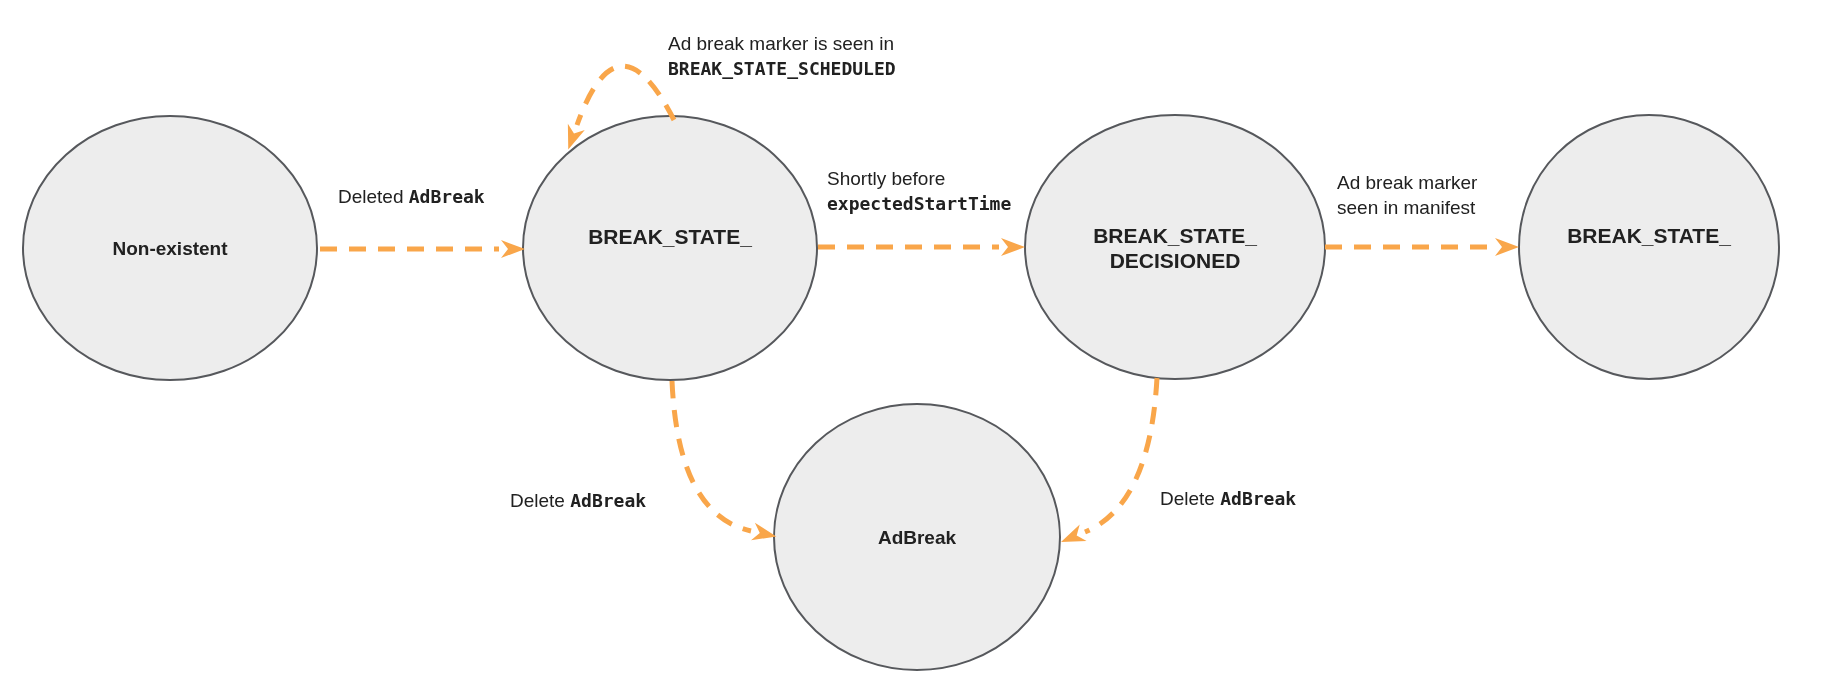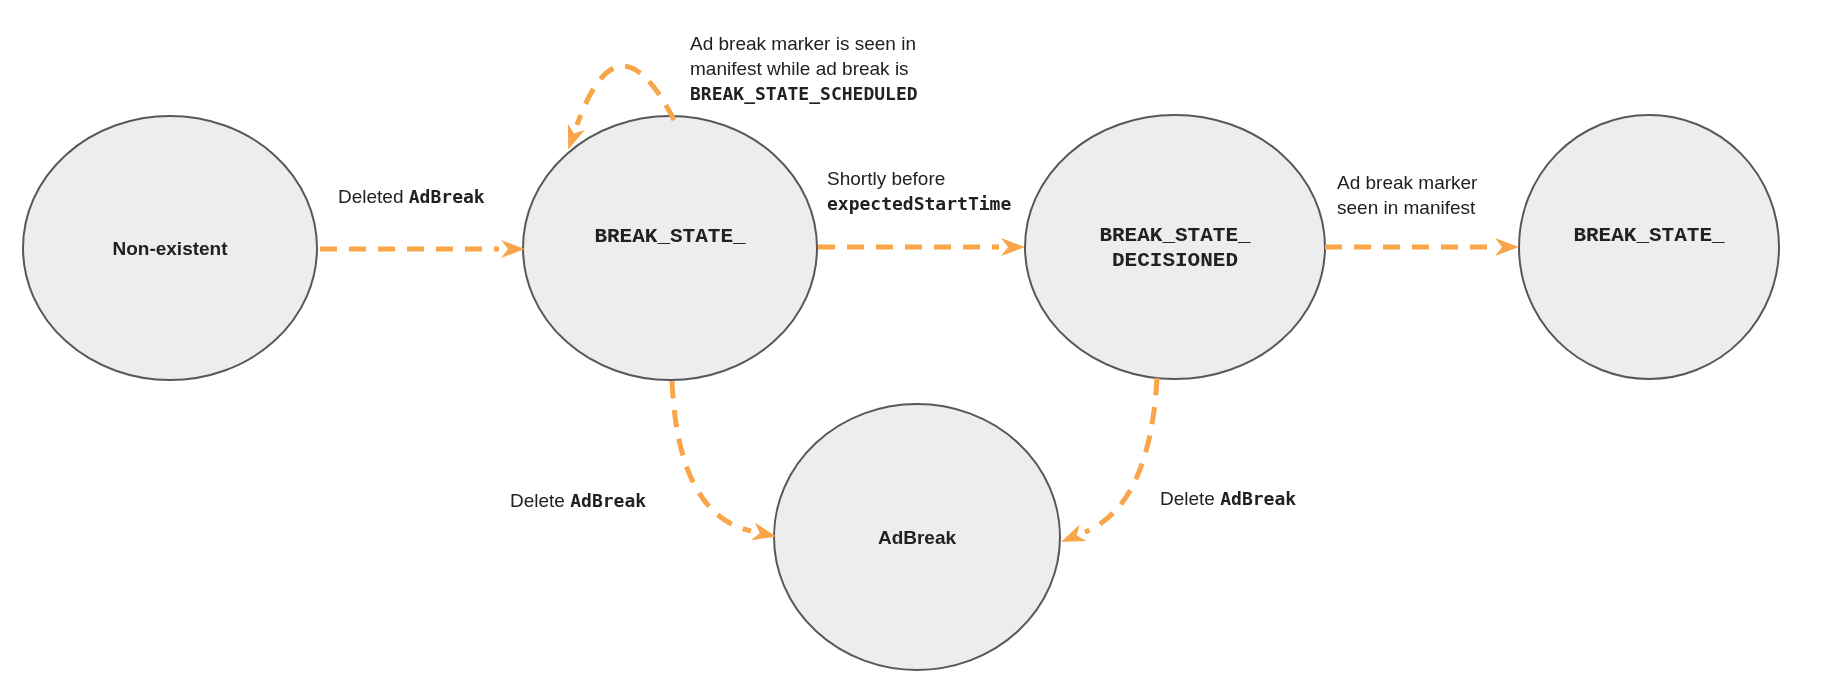--- a/index.html
+++ b/index.html
@@ -51,21 +51,21 @@
     font-weight: bold;
     white-space: nowrap;
     color: var(--text, #212121);
   }
   .node-label.sans {
     font-family: "Liberation Sans", sans-serif;
     font-size: 19px;
     line-height: 25px;
   }
   .node-label.mono {
-    font-family: Liberation Mono, monospace;
+    font-family: Liberation Sans, sans-serif;
     font-size: 21px;
     line-height: 25px;
   }
 </style>
 </head>
 <body>
 
 <div class="stage">
 
   <svg width="1844" height="687" viewBox="0 0 1844 687">
@@ -104,23 +104,22 @@
     <div>BREAK_STATE_</div>
   </div>
 
   <div class="node-label sans" style="left:767px; top:525px">AdBreak</div>
 
   <div class="edge-label" style="left:338px; top:184px">
     <span>Deleted</span>
     <span class="code">AdBreak</span>
   </div>
 
-  <div class="edge-label" style="left:690px; top:31px">
+  <div class="edge-label" style="left:668px; top:31px">
     <div>Ad break marker is seen in</div>
-    <div>manifest while ad break is</div>
     <div class="code">BREAK_STATE_SCHEDULED</div>
   </div>
 
   <div class="edge-label" style="left:1337px; top:170px">
     <div>Ad break marker</div>
     <div>seen in manifest</div>
   </div>
 
   <div class="edge-label" style="left:827px; top:166px">
     <div>Shortly before</div>

